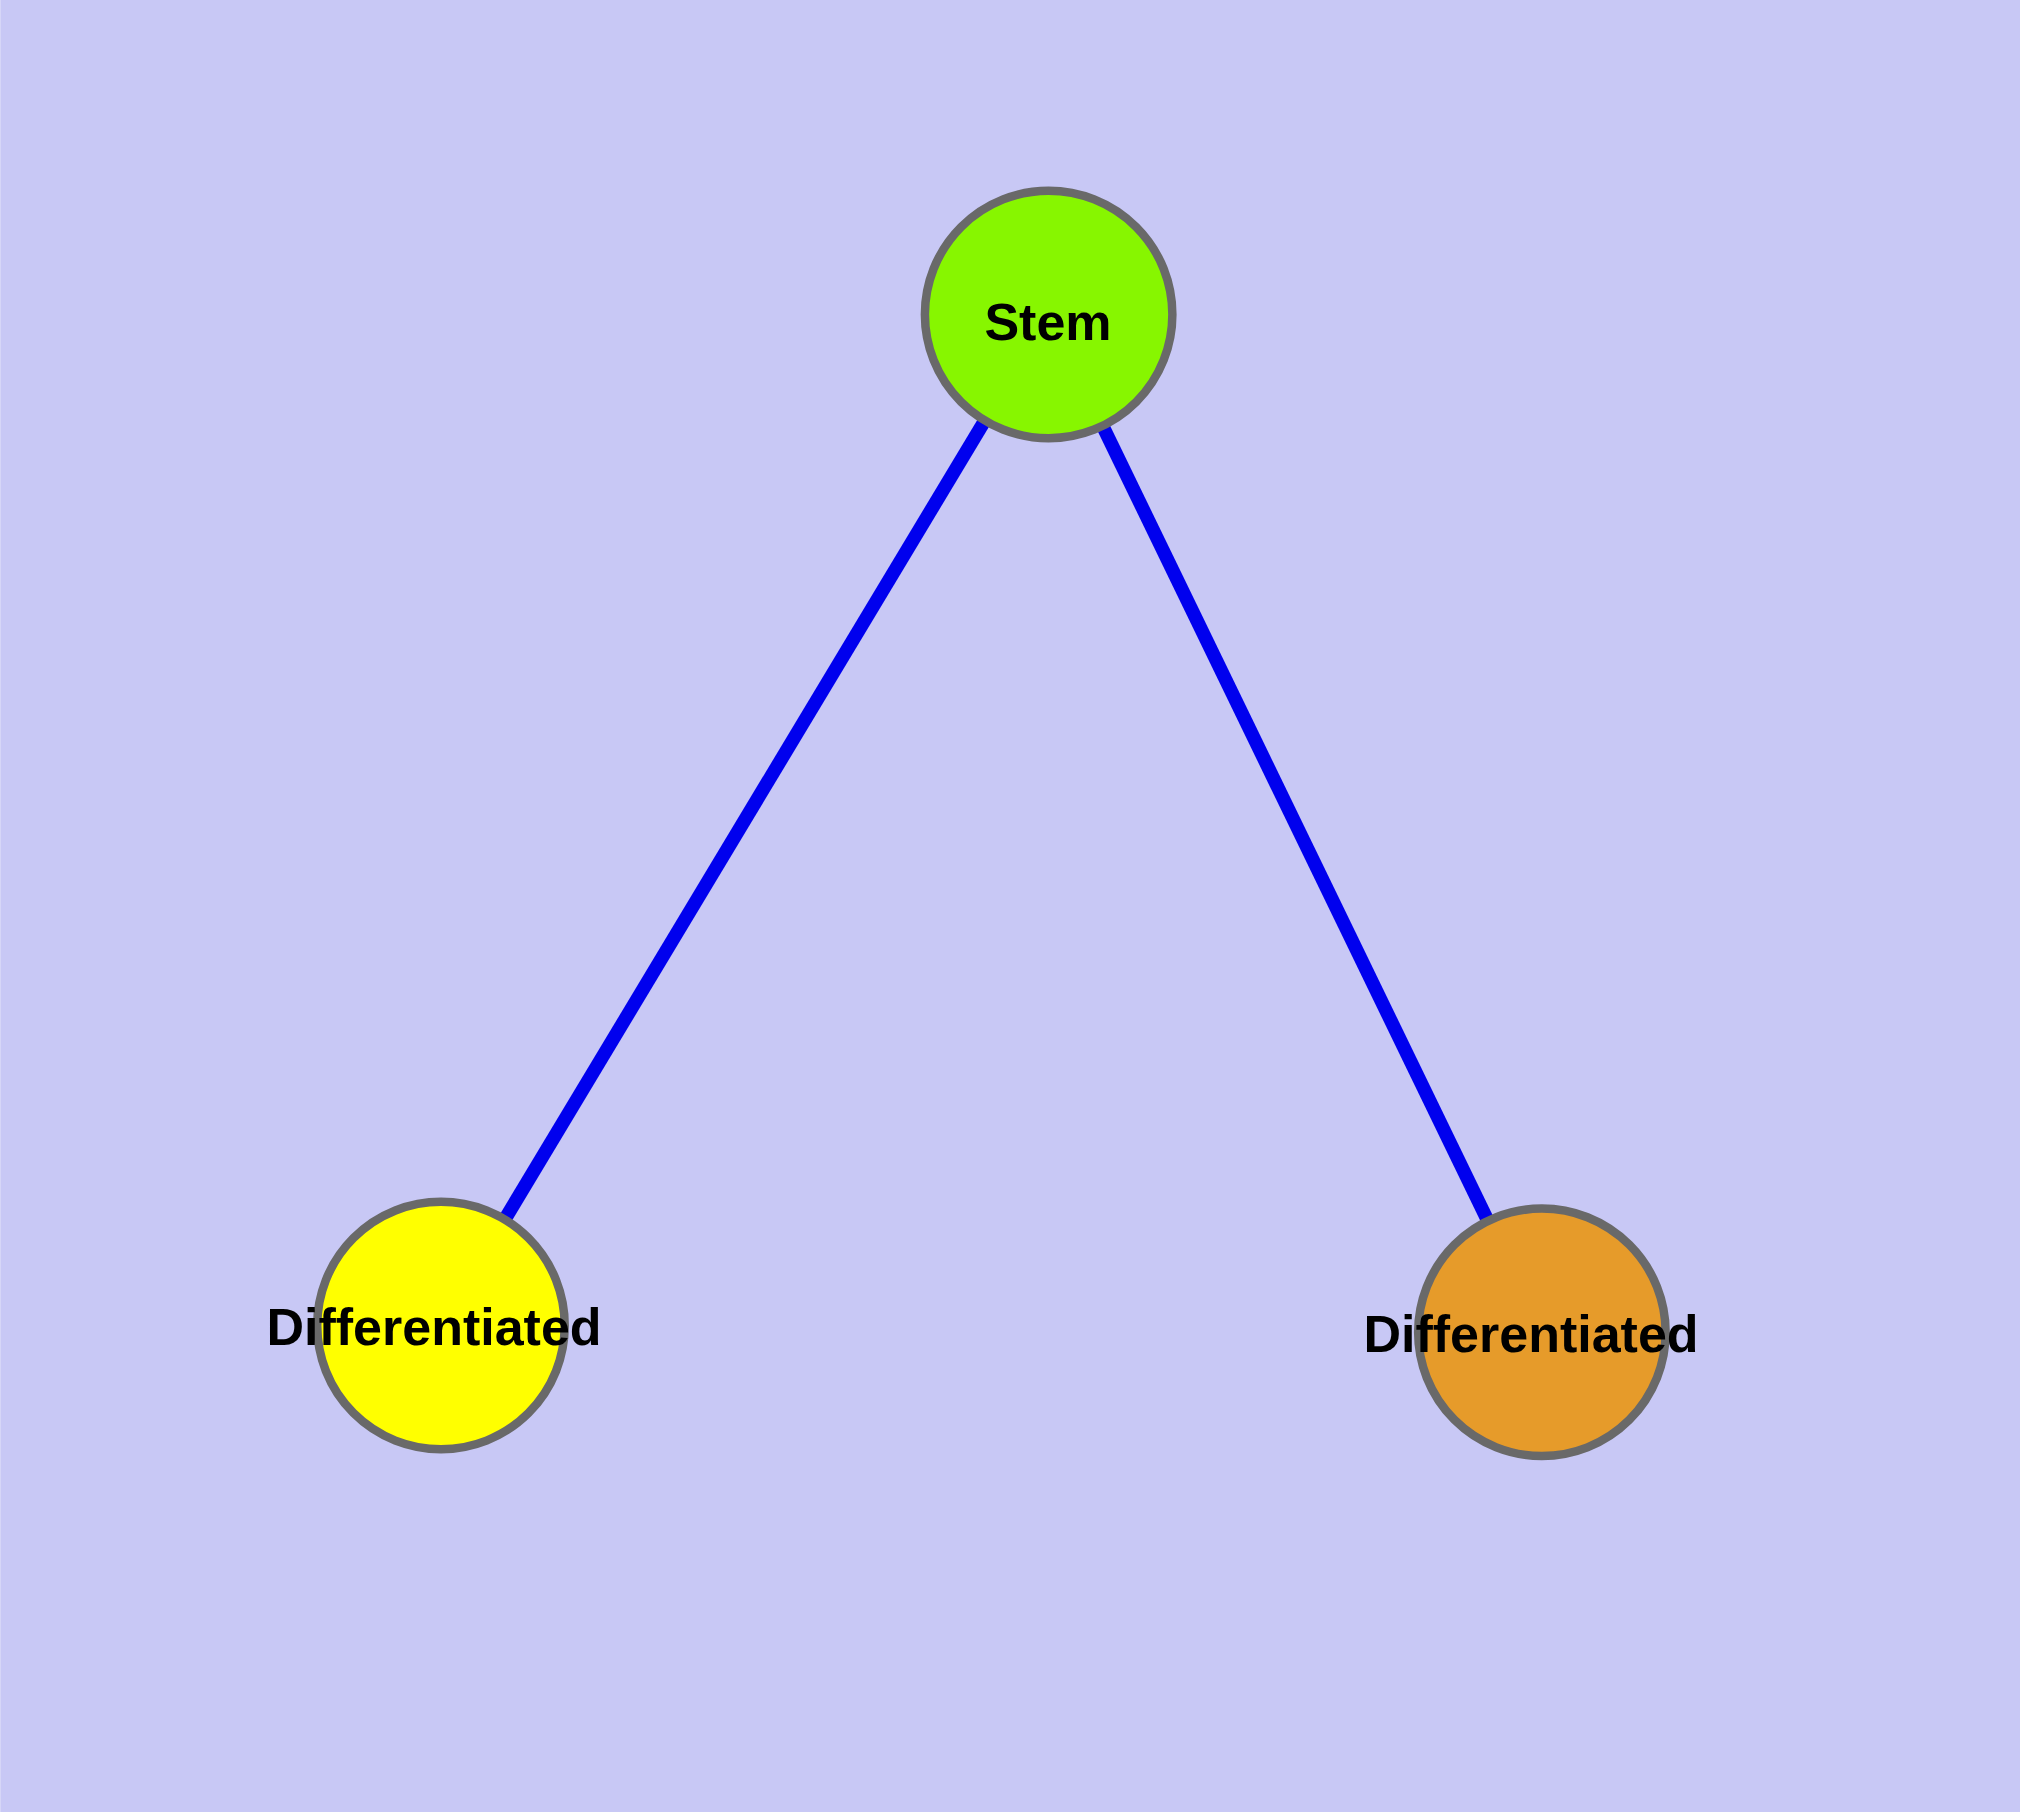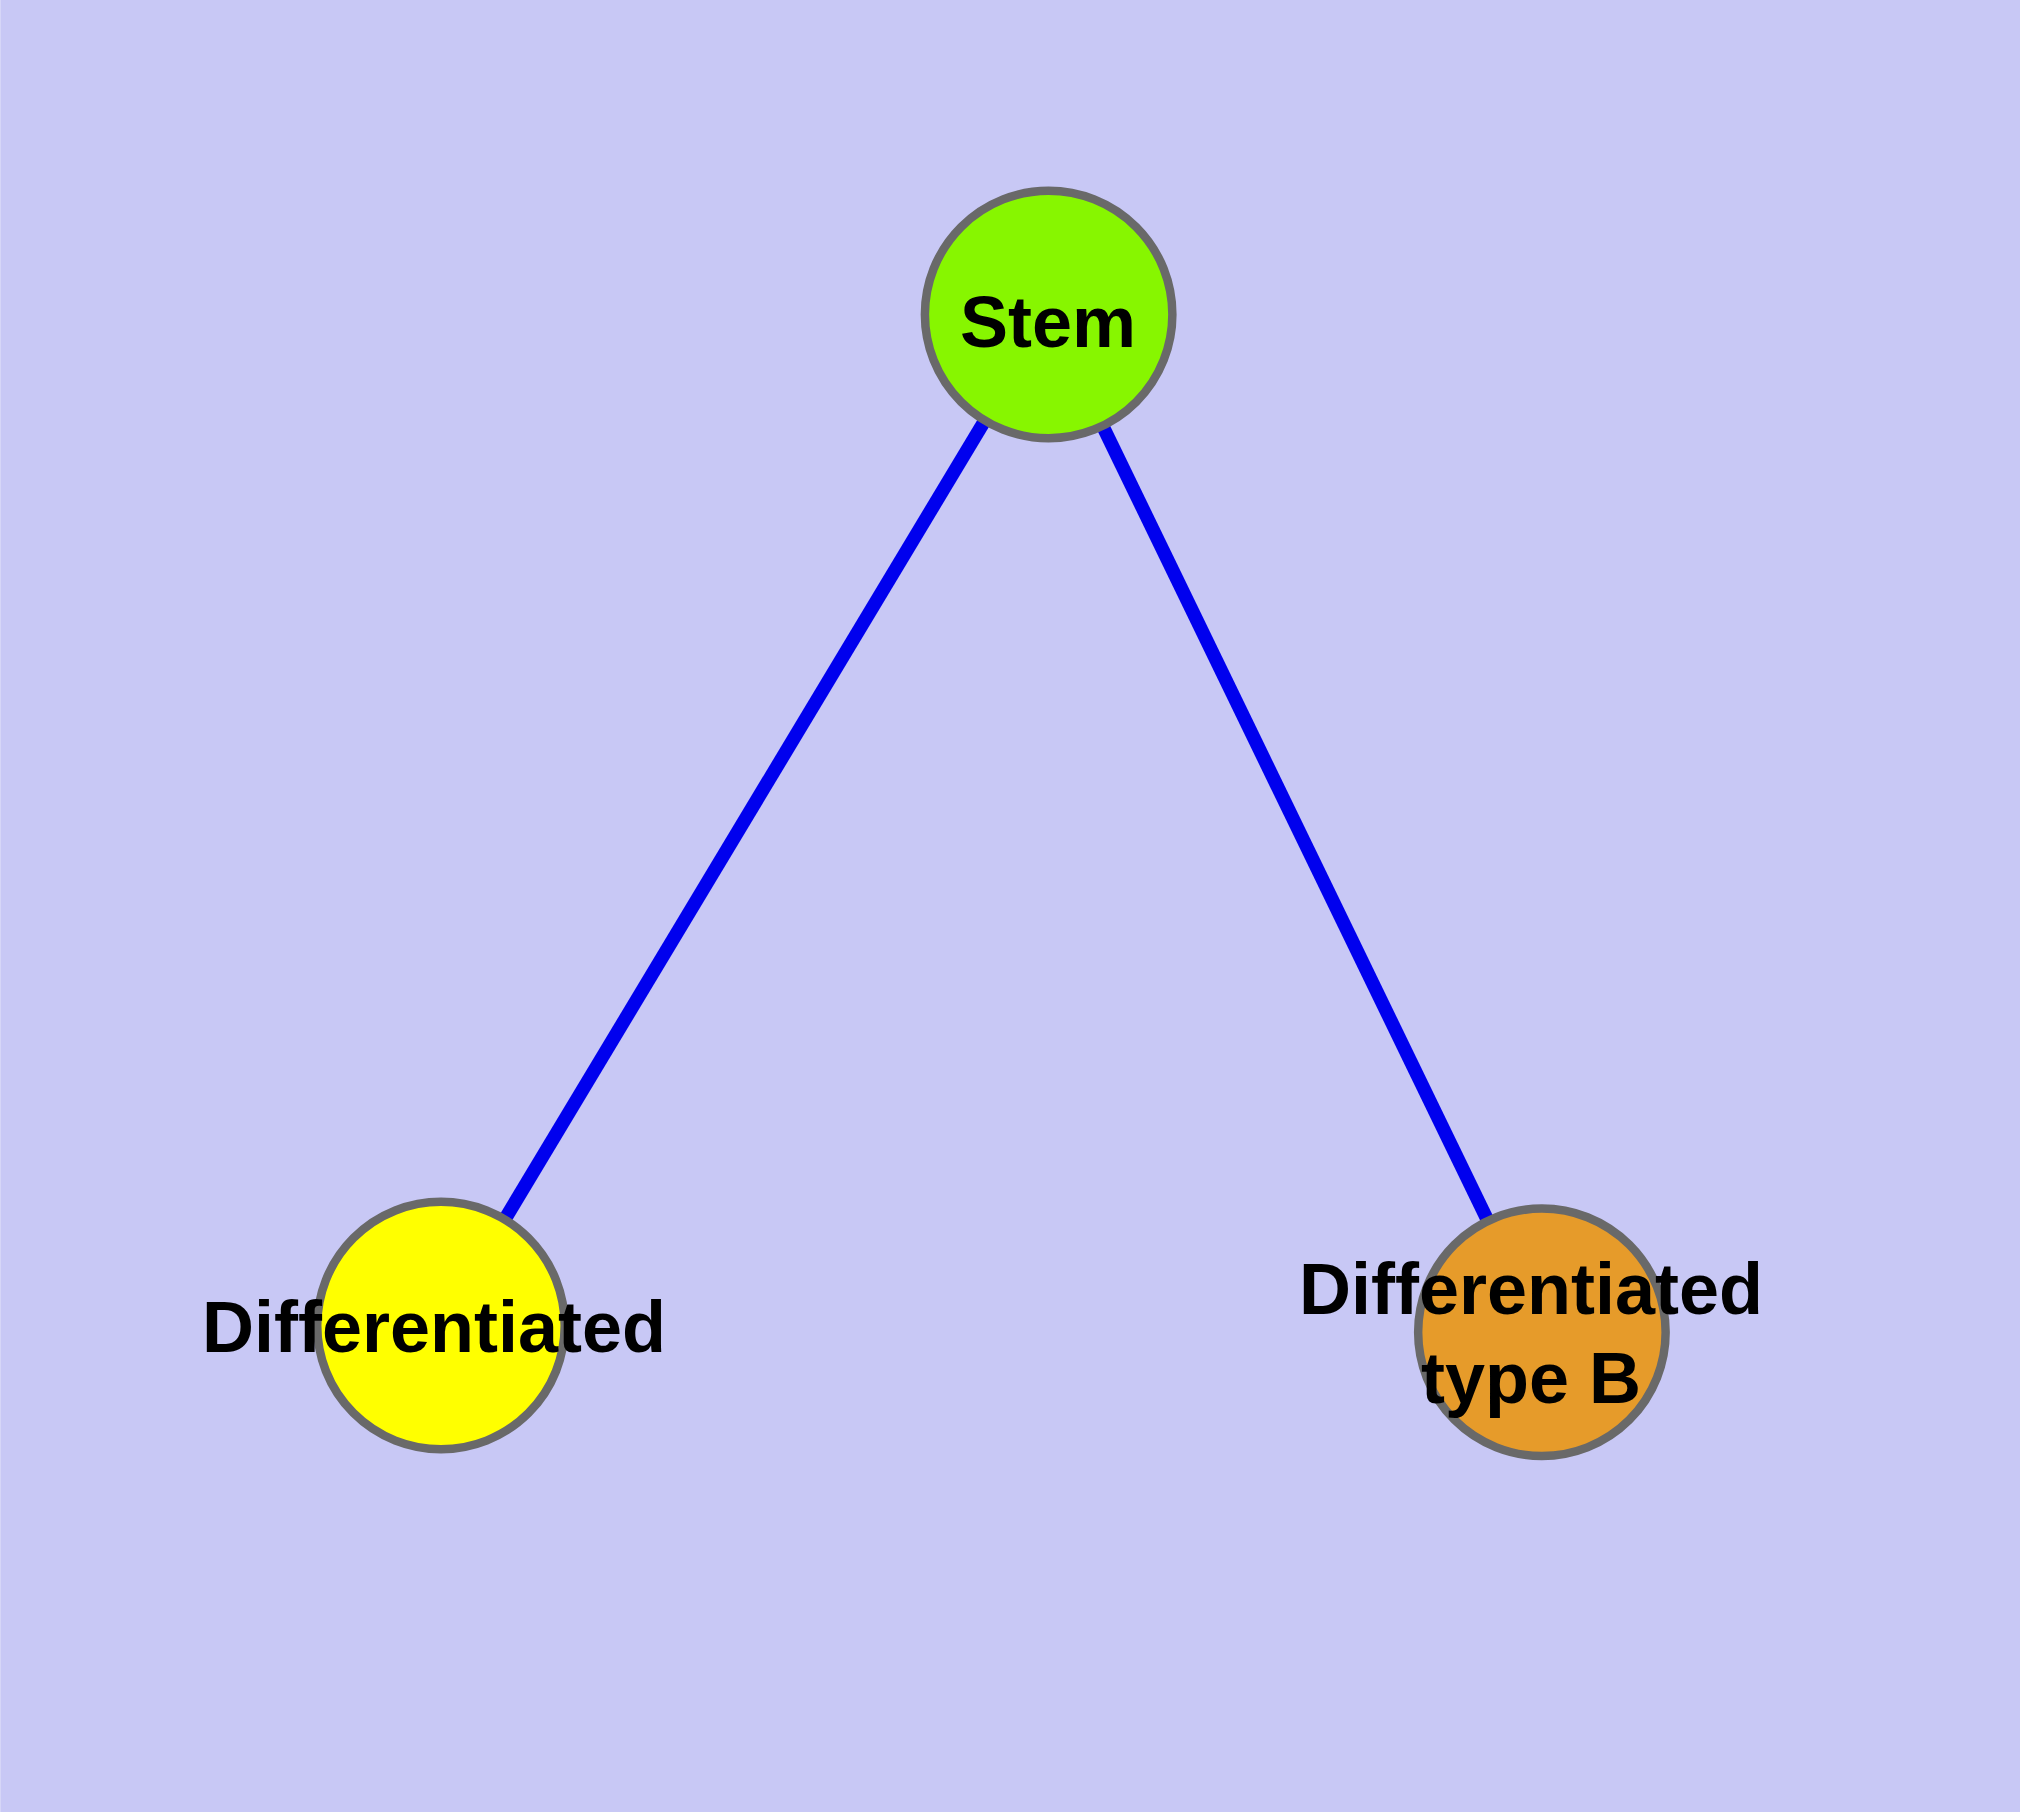--- a/index.html
+++ b/index.html
@@ -26,24 +26,24 @@
     fill: none;
   }
   .node-circle {
     stroke: #696969;
     stroke-width: 10;
   }
   .node-label {
     position: absolute;
     transform: translate(-50%, -50%);
     width: max-content;
-    text-align: center;
+    text-align: right;
     color: #000000;
     font-weight: bold;
-    font-size: 72px;
+    font-size: 52px;
     line-height: 89px;
     white-space: nowrap;
     pointer-events: none;
   }
   .label-stem   { left: 1048px; top: 322px;  }
   .label-type-a { left: 434px;  top: 1327px; }
   .label-type-b { left: 1531px; top: 1334px; }
 </style>
 </head>
 <body>
@@ -68,17 +68,16 @@
   <div class="node-label label-stem">
     <div>Stem</div>
   </div>
 
   <div class="node-label label-type-a">
     <div>Differentiated</div>
   </div>
 
   <div class="node-label label-type-b">
     <div>Differentiated</div>
-    <div>type B</div>
   </div>
 
 </div>
 
 
 </body></html>

